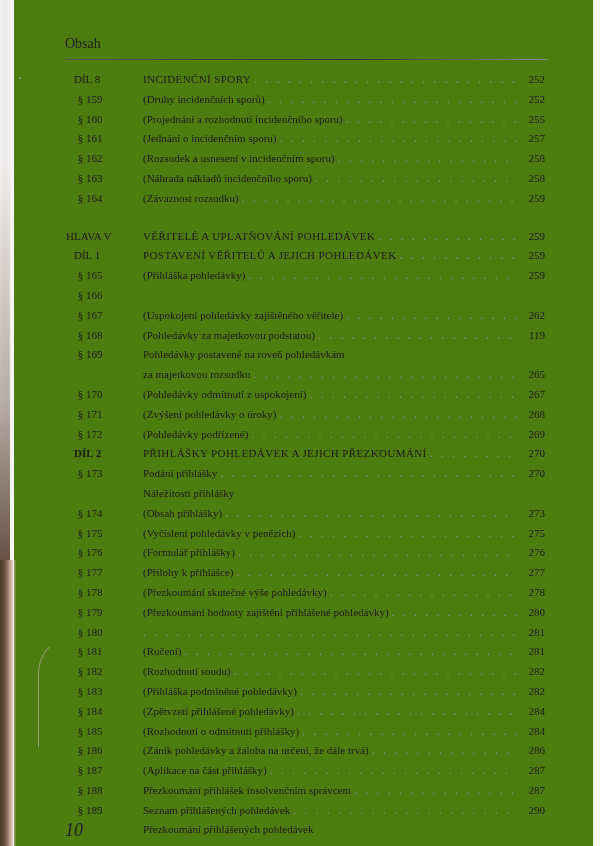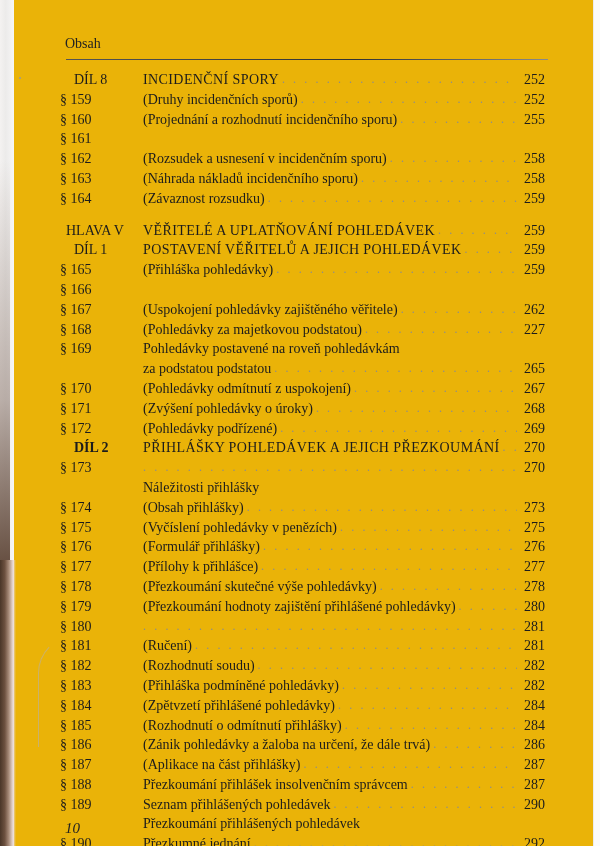--- a/index.html
+++ b/index.html
@@ -4,21 +4,21 @@
 <style>
   html, body { margin: 0; padding: 0; }
   body {
     width: 600px; height: 846px; overflow: hidden; position: relative;
     background: #fbfbfb;
     font-family: "Liberation Serif", "DejaVu Serif", serif;
     color: #1c1c1c;
   }
   .page {
     position: absolute; left: 0; top: 0; width: 593px; height: 846px;
-    background: #eab308;
+    background: #4d7c0f;
     border-right: 1px solid #ececec;
   }
   .spine {
     position: absolute; left: 0; top: 0; width: 14px; height: 846px;
     background: linear-gradient(to right,
       #f4f2f1 0%, #ecebea 40%, #f7f6f6 100%);
   }
   .spine-dark {
     position: absolute; left: 0; top: 560px; width: 16px; height: 286px;
     background: linear-gradient(to right,
@@ -39,26 +39,26 @@
   }
   .head-rule {
     position: absolute; left: 66px; top: 59px; width: 482px; height: 1px;
     background: linear-gradient(to right, #555 0%, #333 60%, #8a8a8a 100%);
   }
   .toc {
     position: absolute; left: 0; top: 70px; width: 593px;
   }
   .row {
     position: relative; height: 19.8px; line-height: 19.8px;
-    font-size: 14px; white-space: nowrap;
-  }
-  .row.gap-before { margin-top: 12px; text-decoration: underline; }
+    font-size: 11px; white-space: nowrap;
+  }
+  .row.gap-before { margin-top: 18px; text-decoration: underline; }
   .num {
     position: absolute; left: 65px; width: 78px;
-    text-align: left;
+    text-align: center;
   }
   .num.sec { left: 60px; width: 60px; }
   .title-wrap {
     position: absolute; left: 143px; right: 48px;
     display: flex; align-items: center;
   }
   .title { flex: 0 0 auto; padding-right: 3px; }
   .title.caps { letter-spacing: 0.4px; }
   .leader {
     flex: 1 1 auto; overflow: hidden; color: #8c8c8c;
@@ -66,21 +66,21 @@
   }
   .leader::before {
     content: ". . . . . . . . . . . . . . . . . . . . . . . . . . . . . . . . . . . . . . . . . . . . . . . . . . . . . . . . . . . .";
     letter-spacing: 2.6px;
   }
   .page-no {
     flex: 0 0 auto; width: 28px; text-align: right;
   }
   .folio {
     position: absolute; left: 65px; top: 820px;
-    font-size: 15px; font-style: italic; color: #222;
+    font-size: 18px; font-style: italic; color: #222;
   }
   .speck { position: absolute; left: 19px; top: 77px; width: 2px; height: 2px; background: #999; border-radius: 1px; }
 </style>
 </head>
 <body>
 
 <div class="page">
   <div class="spine"></div>
   <div class="spine-mid"></div>
   <div class="spine-dark"></div>
@@ -110,20 +110,25 @@
       <div class="row">
         <span class="num sec">§ 160</span>
         <span class="title-wrap">
           <span class="title">(Projednání a rozhodnutí incidenčního sporu)</span>
           <span class="leader"></span>
           <span class="page-no">255</span>
         </span>
       </div>
       <div class="row">
         <span class="num sec">§ 161</span>
+        <span class="title-wrap">
+          <span class="title">(Jednání o incidenčním sporu)</span>
+          <span class="leader"></span>
+          <span class="page-no">257</span>
+        </span>
       </div>
       <div class="row">
         <span class="num sec">§ 162</span>
         <span class="title-wrap">
           <span class="title">(Rozsudek a usnesení v incidenčním sporu)</span>
           <span class="leader"></span>
           <span class="page-no">258</span>
         </span>
       </div>
       <div class="row">
@@ -175,33 +180,33 @@
           <span class="title">(Uspokojení pohledávky zajištěného věřitele)</span>
           <span class="leader"></span>
           <span class="page-no">262</span>
         </span>
       </div>
       <div class="row">
         <span class="num sec">§ 168</span>
         <span class="title-wrap">
           <span class="title">(Pohledávky za majetkovou podstatou)</span>
           <span class="leader"></span>
-          <span class="page-no">227</span>
+          <span class="page-no">119</span>
         </span>
       </div>
       <div class="row">
         <span class="num sec">§ 169</span>
         <span class="title-wrap">
           <span class="title">Pohledávky postavené na roveň pohledávkám</span>
         </span>
       </div>
       <div class="row">
         <span class="num sec"></span>
         <span class="title-wrap">
-          <span class="title">za podstatou podstatou</span>
+          <span class="title">za majetkovou rozsudku</span>
           <span class="leader"></span>
           <span class="page-no">265</span>
         </span>
       </div>
       <div class="row">
         <span class="num sec">§ 170</span>
         <span class="title-wrap">
           <span class="title">(Pohledávky odmítnutí z uspokojení)</span>
           <span class="leader"></span>
           <span class="page-no">267</span>
@@ -227,20 +232,21 @@
         <span class="num" style="left: 74px; text-align: left; width: 70px; font-weight: bold;">DÍL 2</span>
         <span class="title-wrap">
           <span class="title caps">PŘIHLÁŠKY POHLEDÁVEK A JEJICH PŘEZKOUMÁNÍ</span>
           <span class="leader"></span>
           <span class="page-no">270</span>
         </span>
       </div>
       <div class="row">
         <span class="num sec">§ 173</span>
         <span class="title-wrap">
+          <span class="title">Podání přihlášky</span>
           <span class="leader"></span>
           <span class="page-no">270</span>
         </span>
       </div>
       <div class="row">
         <span class="num sec"></span>
         <span class="title-wrap">
           <span class="title">Náležitosti přihlášky</span>
         </span>
       </div>

